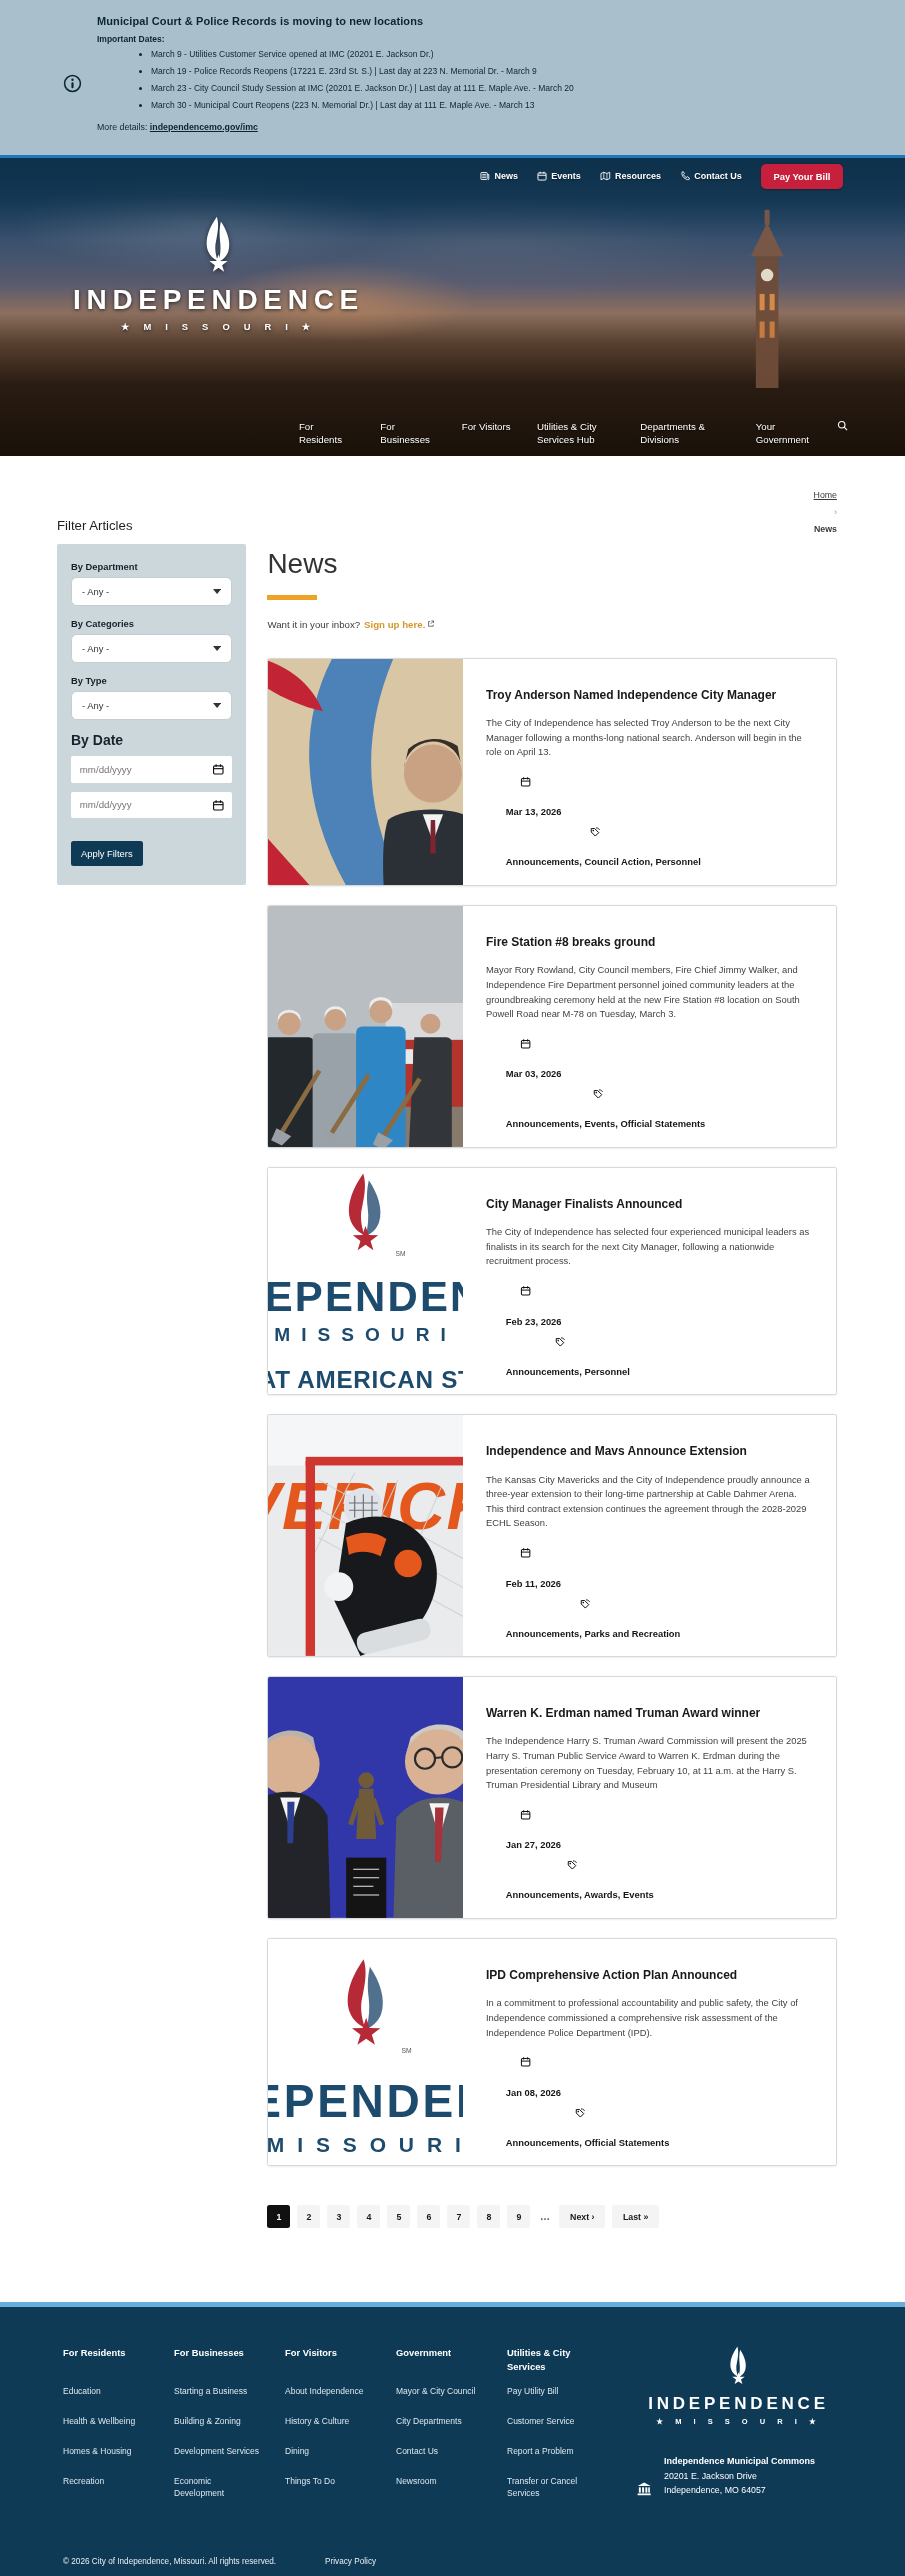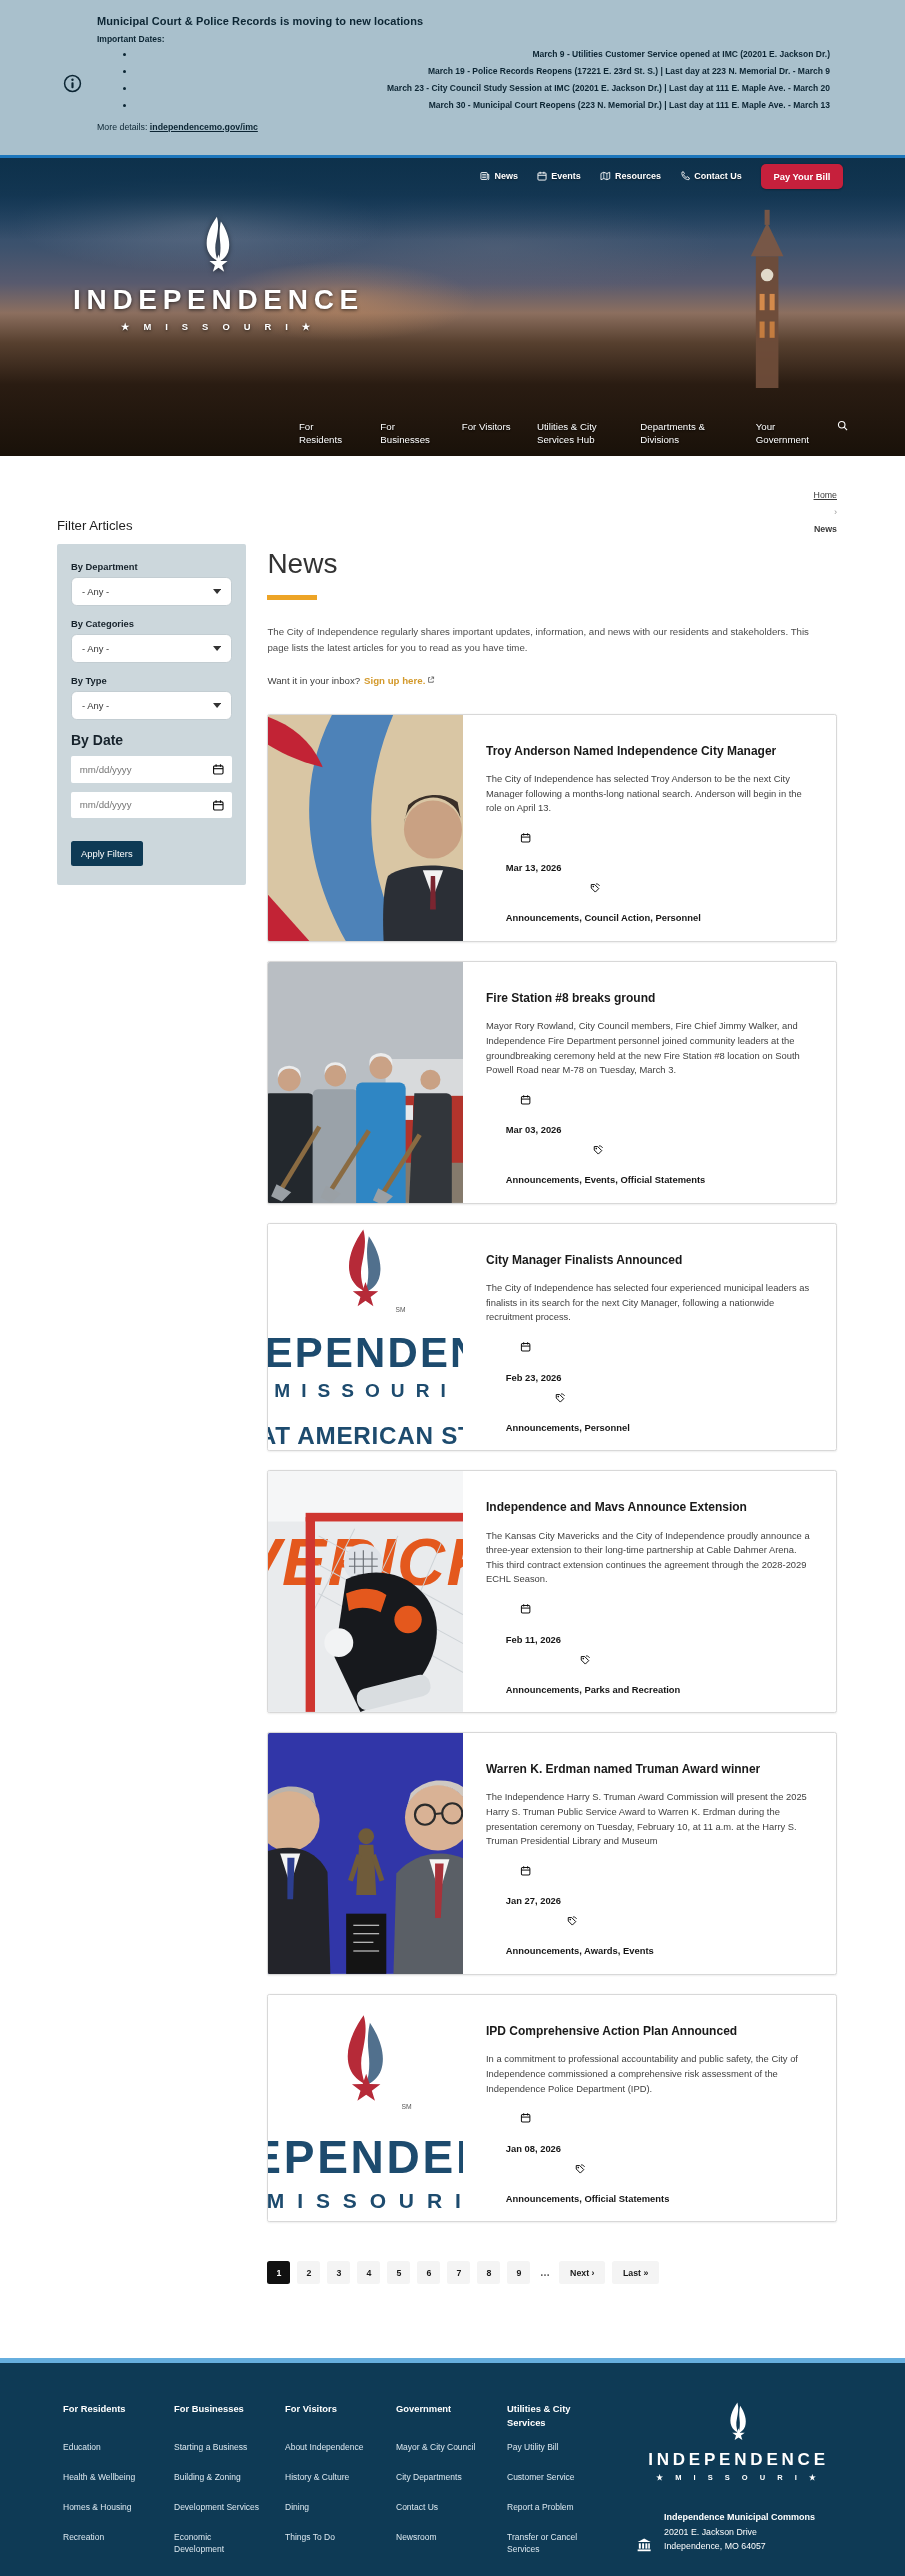--- a/index.html
+++ b/index.html
@@ -5,21 +5,21 @@
   * { margin:0; padding:0; box-sizing:border-box; }
   body { width:905px; font-family:"Liberation Sans", sans-serif; background:#ffffff; color:#222; }
   a { text-decoration:none; color:inherit; }
 
   
   .alert { background:#a9c0cc; min-height:155px; position:relative; padding:15px 75px 14px 97px; color:#0c2533; }
   .alert-info-icon { position:absolute; left:63px; top:74px; width:19px; height:19px; }
   .alert-title { font-size:11px; font-weight:bold; letter-spacing:0.1px; margin-bottom:7px; }
   .alert-sub { font-size:8.5px; font-weight:bold; margin-bottom:2.5px; }
   .alert ul { list-style:disc; padding-left:38px; }
-  .alert li { font-size:8.5px; font-weight:bold; margin:5px 0; line-height:1.4;text-align:right; }
+  .alert li { font-size:8.5px; font-weight:normal; margin:5px 16px; line-height:1.4; }
   .alert-more { margin-top:10px; font-size:8.8px; }
   .alert-more a { font-weight:bold; text-decoration:underline; }
 
   .blue-divider { height:3.1px; background:#1d76bb; }
 
   
   .hero { height:298px; position:relative; overflow:hidden;
     background:
       radial-gradient(ellipse 264px 69px at 22% 22%, rgba(120,130,150,.55), transparent 70%),
       radial-gradient(ellipse 314px 75px at 55% 30%, rgba(95,105,125,.45), transparent 70%),
@@ -272,21 +272,20 @@
   </aside>
 
   <main class="main-col">
     <div class="breadcrumb">
       <a class="bc-home">Home</a>
       <span class="bc-sep">›</span>
       <span class="bc-cur">News</span>
     </div>
     <h1 class="page-title">News</h1>
     <div class="gold-bar"></div>
-    <p class="intro">The City of Independence regularly shares important updates, information, and news with our residents and stakeholders. This page lists the latest articles for you to read as you have time.</p>
     <div class="inbox-line">
       <span>Want it in your inbox?</span>
       <a class="signup-link">
         <span>Sign up here.</span>
         <svg width="7.5" height="7.5" viewBox="0 0 12 12">
             <path d="M5,2.5 H2.5 V10 H10 V7.5" fill="none" stroke="#555" stroke-width="1.3"></path>
             <path d="M7,1.5 h3.5 v3.5 M10.5,1.5 L6,6" fill="none" stroke="#555" stroke-width="1.3"></path>
           </svg>
       </a>
     </div>

